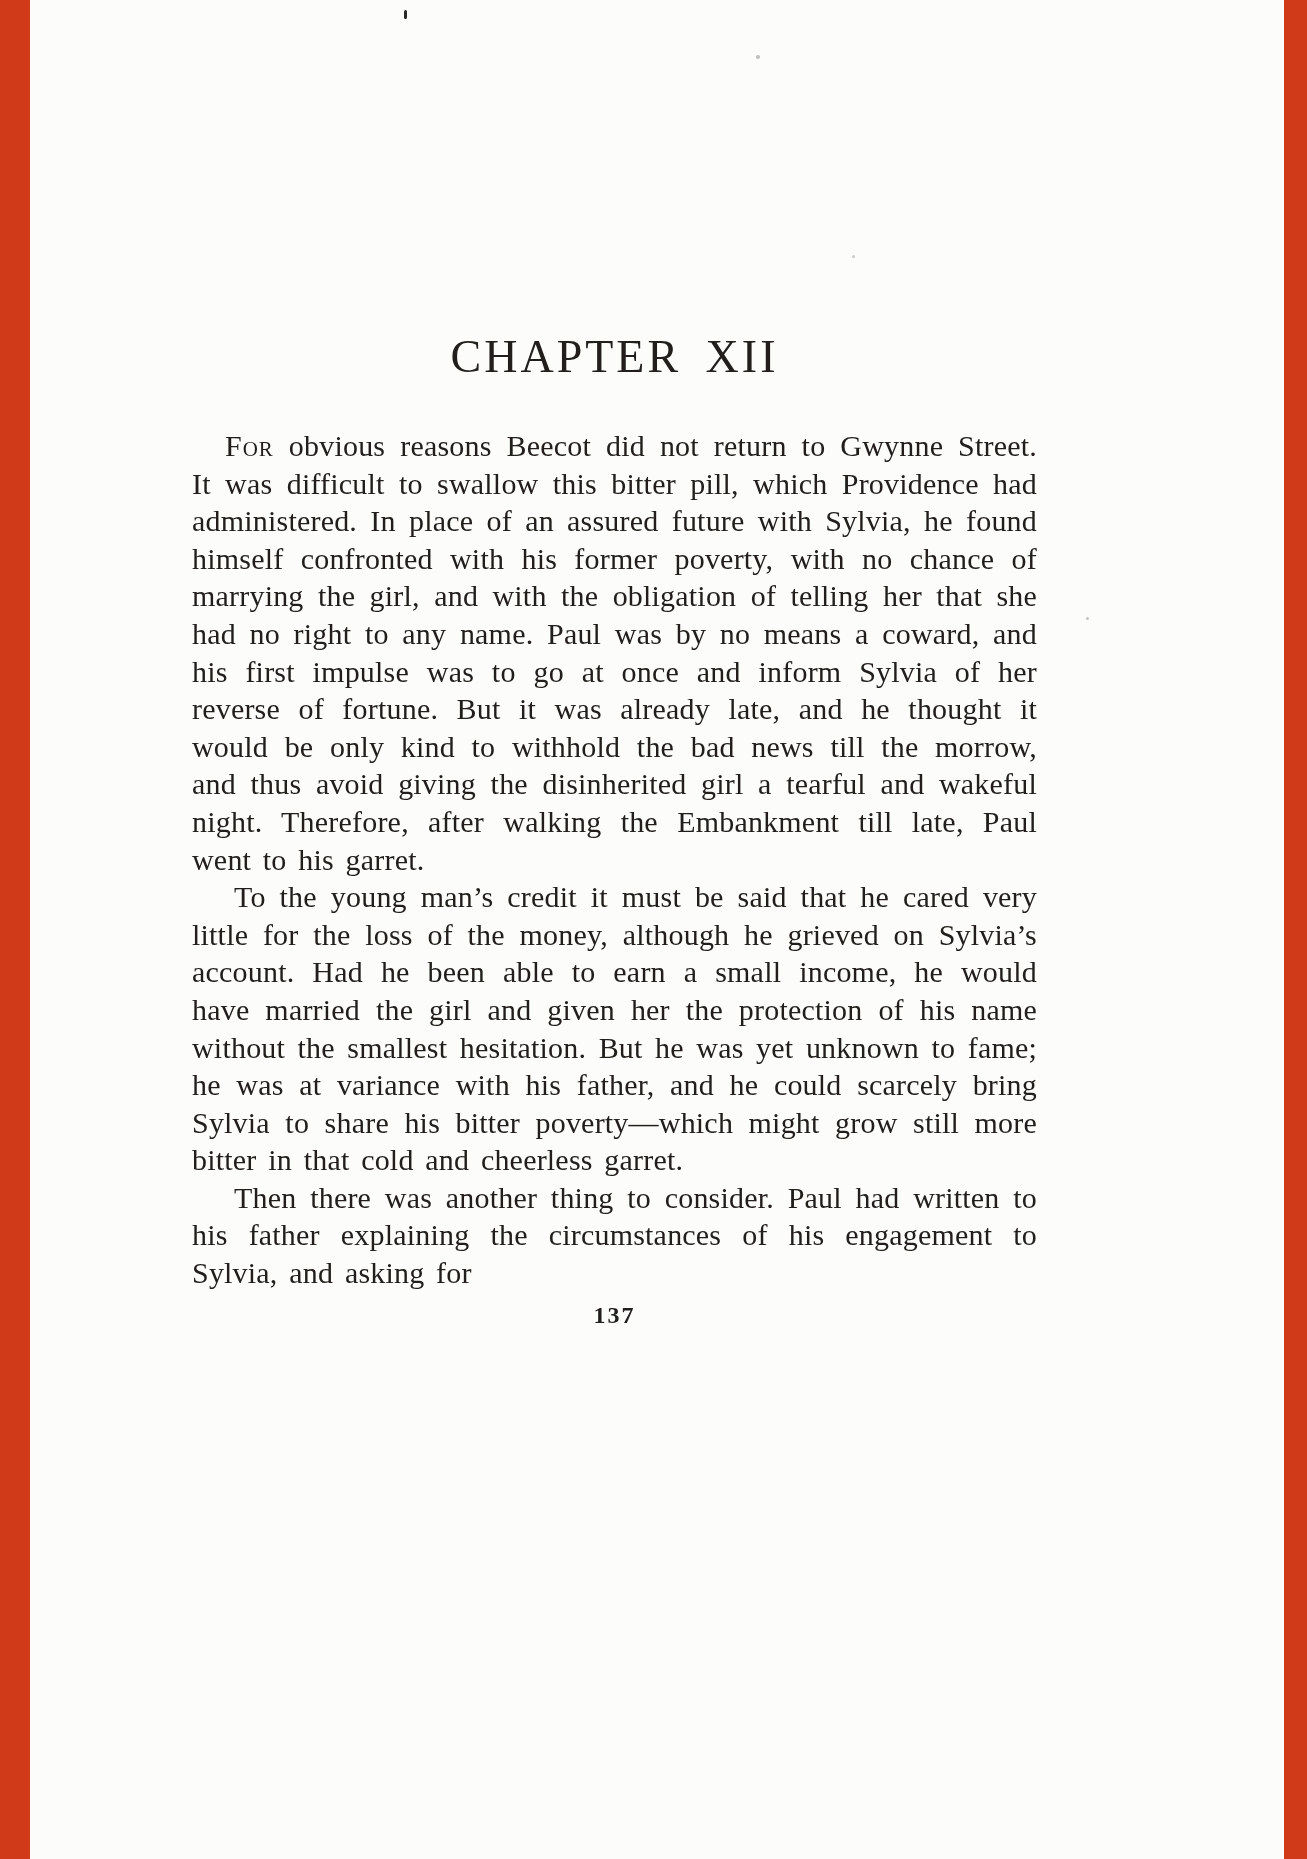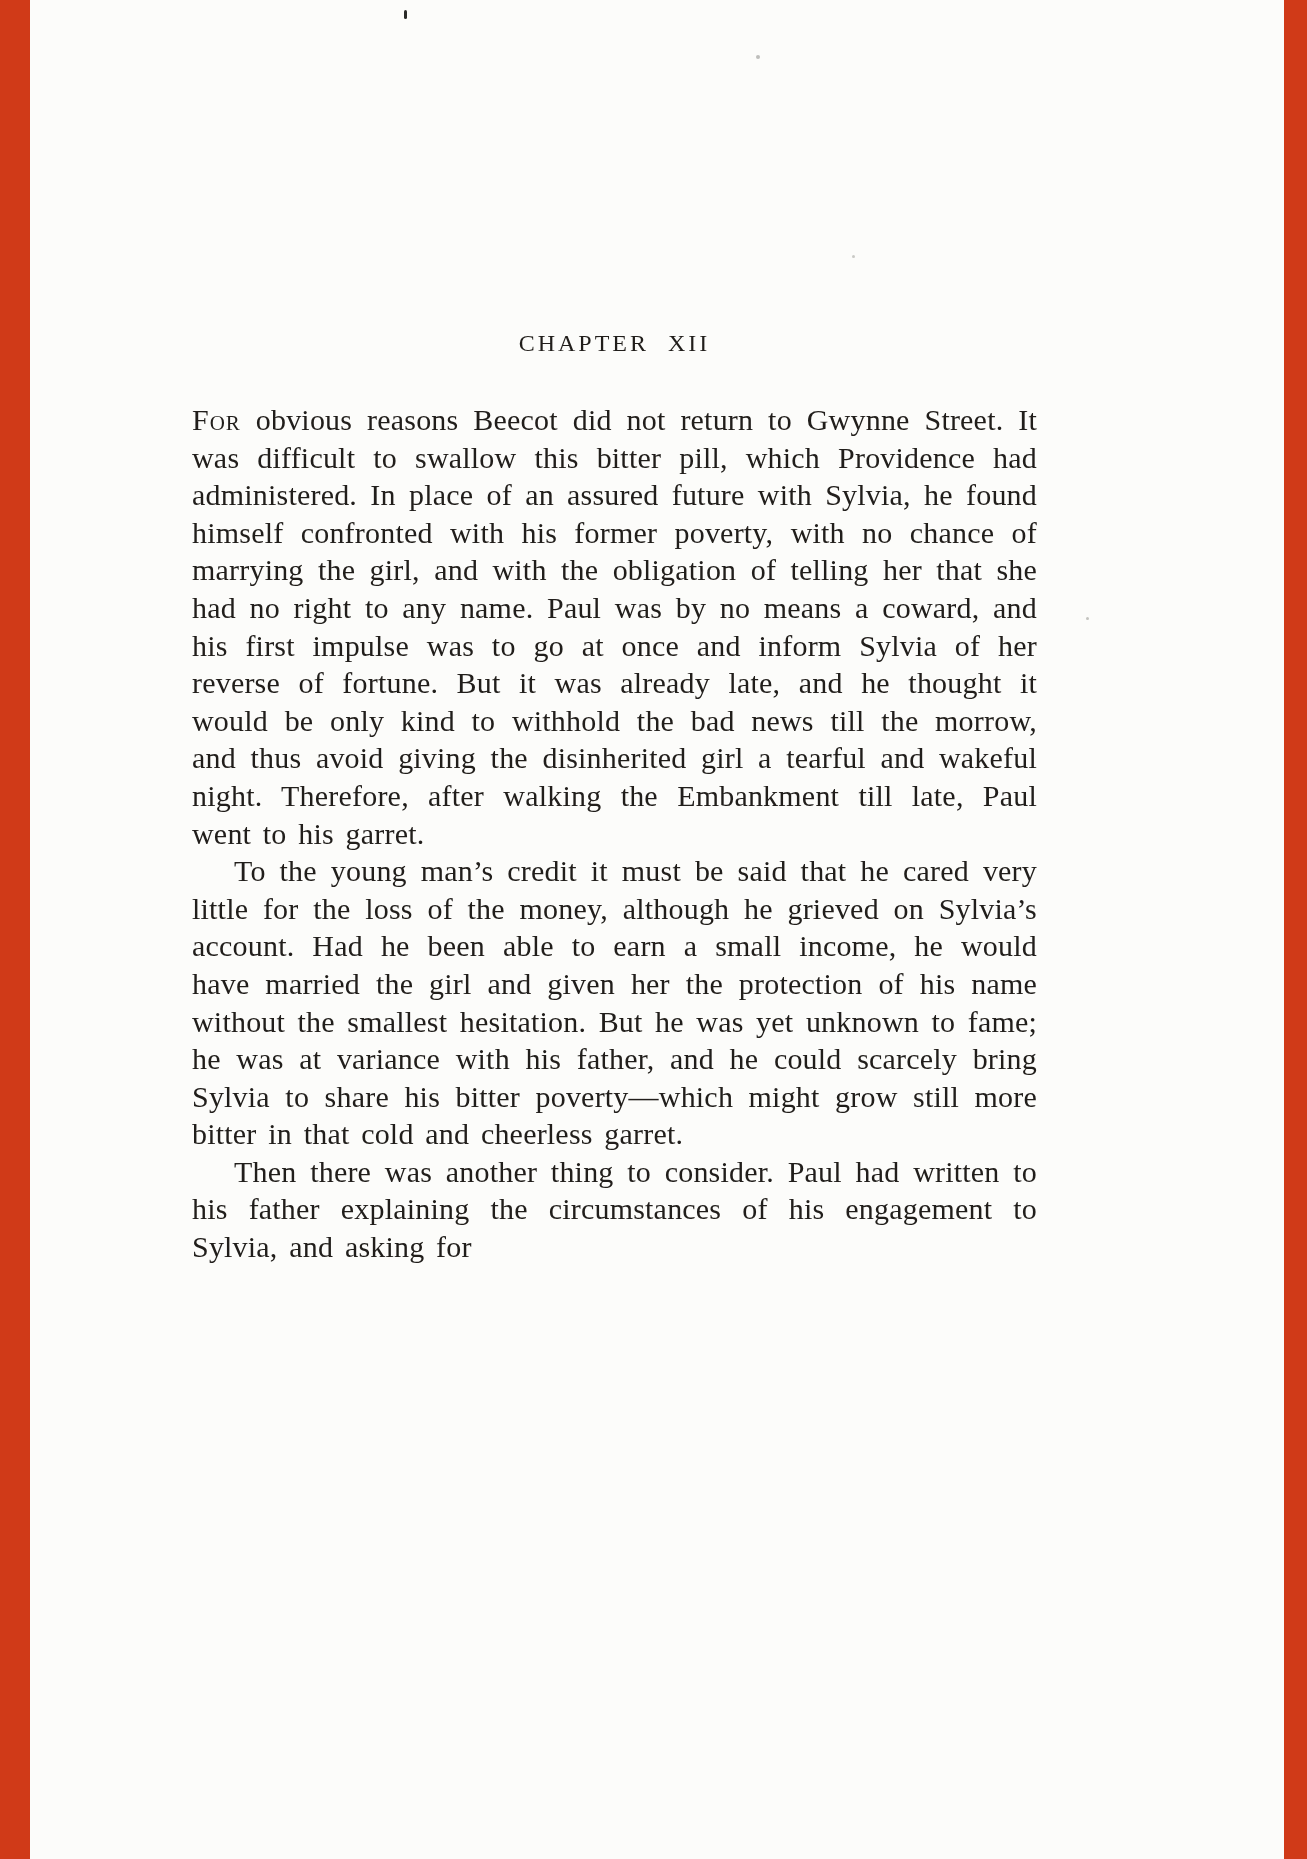--- a/index.html
+++ b/index.html
@@ -28,21 +28,21 @@
   .page {
     position: absolute;
     top: 0;
     left: 192px;
     width: 845px;
   }
 
   .chapter {
     margin: 330px 0 44px 0;
     text-align: center;
-    font-size: 24px;
+    font-size: 46px;
     font-weight: normal;
     letter-spacing: 3px;
     word-spacing: 10px;
   }
   .section {
     margin: 0 0 50px 0;
     text-align: center;
     font-size: 22px;
     font-weight: bold;
     letter-spacing: 3px;
@@ -55,20 +55,21 @@
     line-height: 37.6px;
     text-align: justify;
     word-spacing: 4px;
     letter-spacing: 0.2px;
   }
   .body-p.indent { text-indent: 42px; }
 
   .lead {
     font-variant: small-caps;
     letter-spacing: 1px;
+    margin-left: 33px;
   }
 
   .folio {
     margin-top: 10px;
     text-align: center;
     font-size: 24px;
     font-weight: bold;
     letter-spacing: 2px;
   }
 
@@ -97,14 +98,15 @@
 
   <div class="page">
     <h1 class="chapter">CHAPTER XII</h1>
 
     <p class="body-p"><span class="lead">For</span><span> obvious reasons Beecot did not return to Gwynne Street. It was difficult to swallow this bitter pill, which Providence had administered. In place of an assured future with Sylvia, he found himself confronted with his former poverty, with no chance of marrying the girl, and with the obligation of telling her that she had no right to any name. Paul was by no means a coward, and his first impulse was to go at once and inform Sylvia of her reverse of fortune. But it was already late, and he thought it would be only kind to withhold the bad news till the morrow, and thus avoid giving the disinherited girl a tearful and wakeful night. Therefore, after walking the Embankment till late, Paul went to his garret.</span></p>
 
     <p class="body-p indent"><span>To the young man’s credit it must be said that he cared very little for the loss of the money, although he grieved on Sylvia’s account. Had he been able to earn a small income, he would have married the girl and given her the protection of his name without the smallest hesitation. But he was yet unknown to fame; he was at variance with his father, and he could scarcely bring Sylvia to share his bitter poverty—which might grow still more bitter in that cold and cheerless garret.</span></p>
 
     <p class="body-p indent"><span>Then there was another thing to consider. Paul had written to his father explaining the circumstances of his engagement to Sylvia, and asking for</span></p>
 
+    <div class="folio">137</div>
   </div>
 </div>
 
 </body></html>

